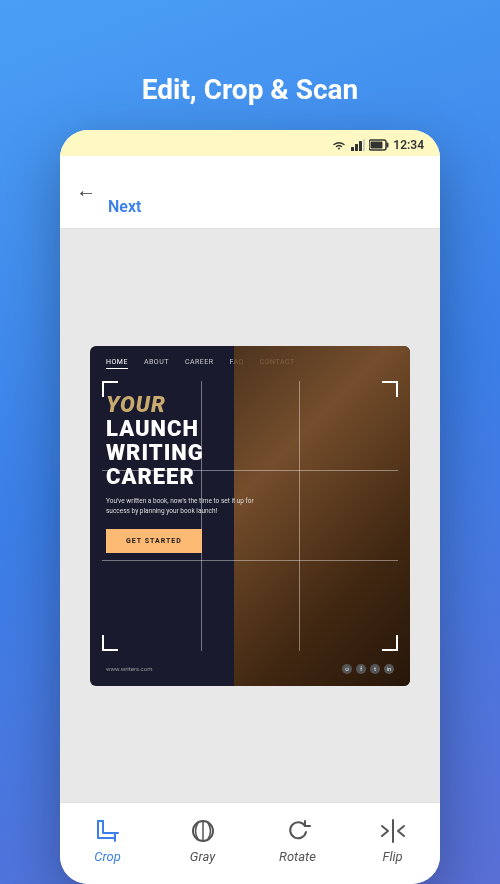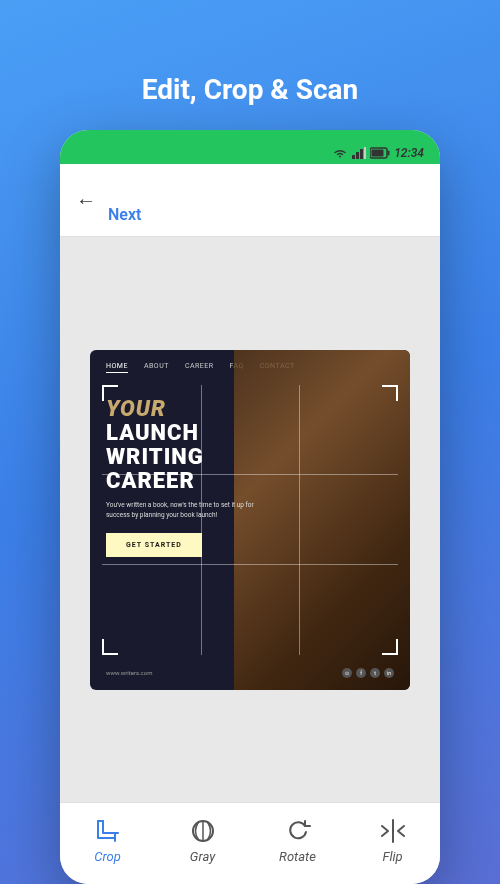--- a/index.html
+++ b/index.html
@@ -29,27 +29,26 @@
       border-radius: 28px;
       overflow: hidden;
       box-shadow: 0 20px 60px rgba(0,0,0,0.3);
       flex: 1;
       display: flex;
       flex-direction: column;
     }
 
     
     .status-bar {
-      background: #22c55e;
+      background: #fef9c3;
       display: flex;
       justify-content: flex-end;
       align-items: center;
-      padding: 16px 16px 4px;
+      padding: 8px 16px 4px;
       gap: 6px;
-      font-style: italic;
     }
 
     .status-icons {
       display: flex;
       align-items: center;
       gap: 4px;
     }
 
     .status-time {
       font-size: 12px;
@@ -177,21 +176,21 @@
     .web-description {
       font-size: 6.5px;
       color: #ddd;
       margin-top: 8px;
       line-height: 1.5;
       max-width: 160px;
     }
 
     .web-cta {
       display: inline-block;
-      background: #fef9c3;
+      background: #fdba74;
       color: #1a1a1a;
       font-size: 7px;
       font-weight: 700;
       letter-spacing: 1px;
       padding: 8px 20px;
       margin-top: 12px;
       text-transform: uppercase;
     }
 
     .web-footer {

